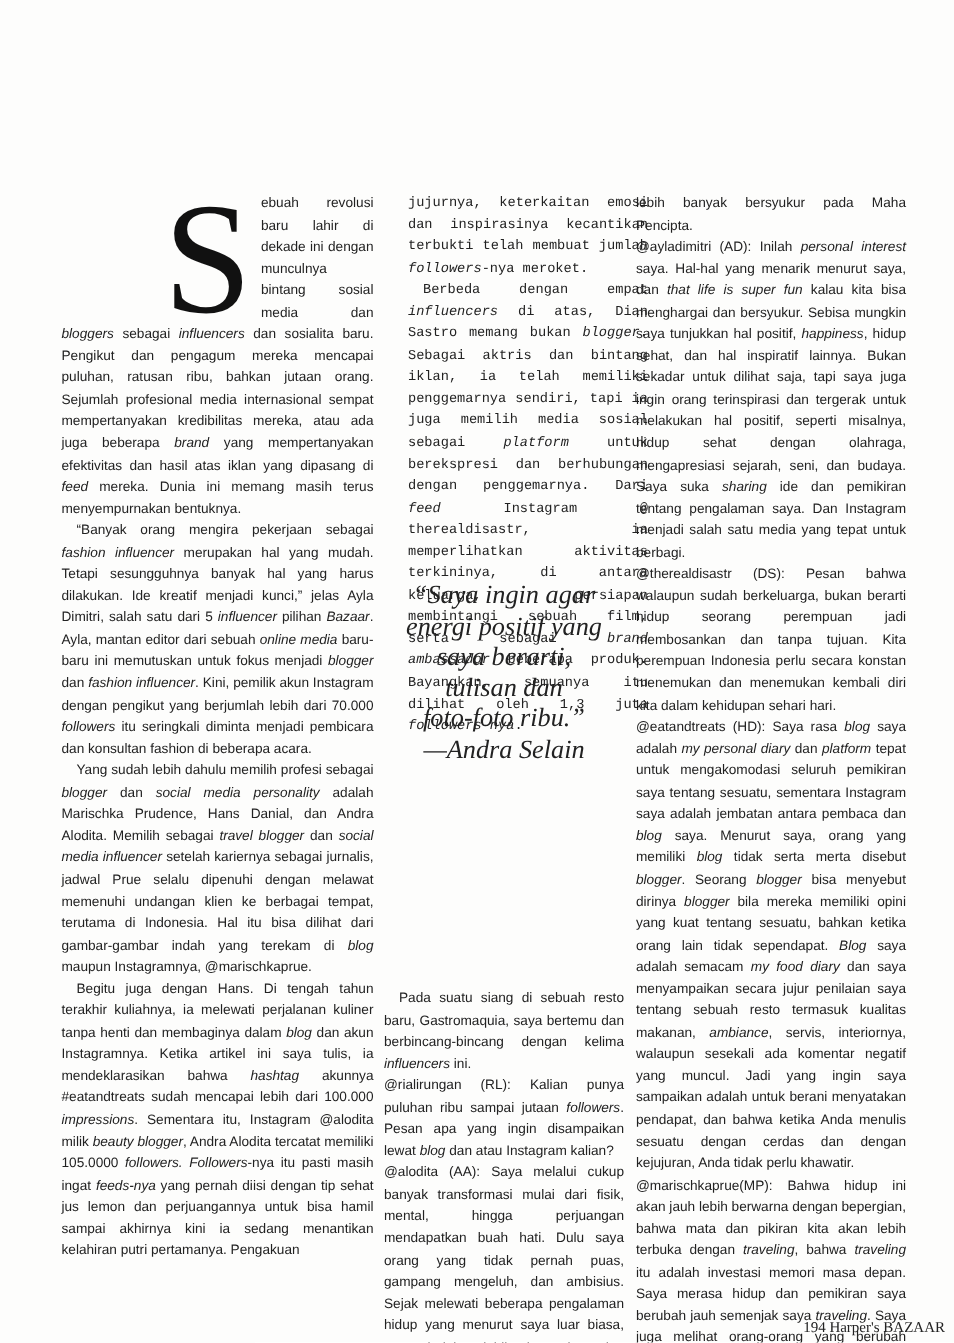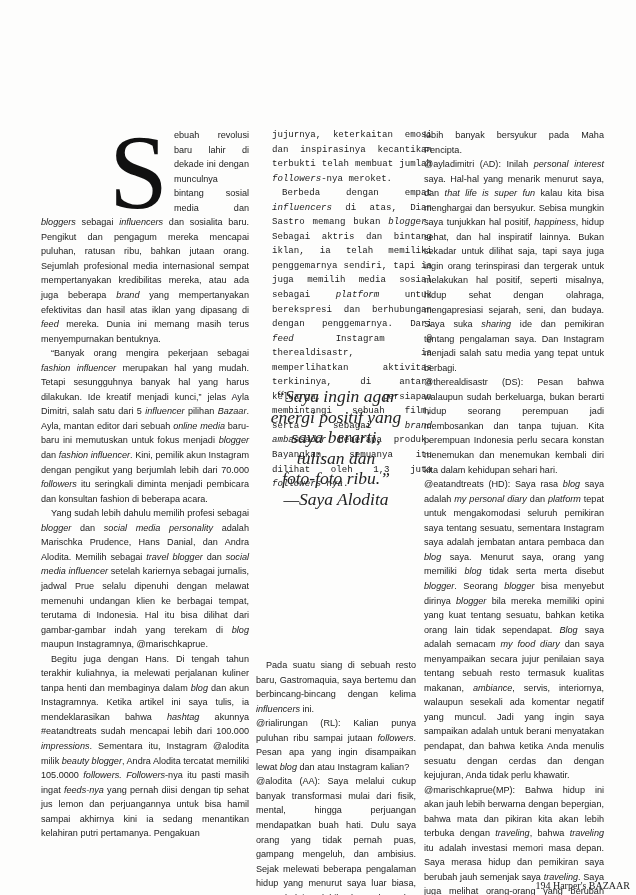--- a/index.html
+++ b/index.html
@@ -42,21 +42,21 @@
   </div>
 
   <div class="quote">
     <div>
         <div>“Saya ingin agar</div>
         <div>energi positif yang</div>
         <div>saya berarti,</div>
         <div>tulisan dan</div>
         <div>foto-foto ribu.”</div>
       </div>
-    <span class="attr">—Saya Alodita</span>
+    <span class="attr">—Andra Selain</span>
   </div>
 
   <div class="col" id="col2b" style="left:256px;width:160px;">
     <div>
         <p>Pada suatu siang di sebuah resto baru, Gastromaquia, saya bertemu dan berbincang-bincang dengan kelima <i>influencers</i> ini.</p>
         <p class="noindent"><b>@rialirungan (RL): Kalian punya puluhan ribu sampai jutaan </b><b><i>followers</i></b><b>. Pesan apa yang ingin disampaikan lewat </b><b><i>blog</i></b><b> dan atau Instagram kalian?</b></p>
         <p class="noindent"><b>@alodita (AA):</b> Saya melalui cukup banyak transformasi mulai dari fisik, mental, hingga perjuangan mendapatkan buah hati. Dulu saya orang yang tidak pernah puas, gampang mengeluh, dan ambisius. Sejak melewati beberapa pengalaman hidup yang menurut saya luar biasa, saya belajar lebih bersyukur dan menikmati masa sekarang. Pesan yang ingin saya sampaikan lewat  agar energi positif yang saya rasakan menyebar lewat tulisan dan foto-foto saya. Selain itu saya ingin perempuan yang membaca  saya lebih menerima diri mereka apa adanya dan</p>
       </div>
   </div>
 

